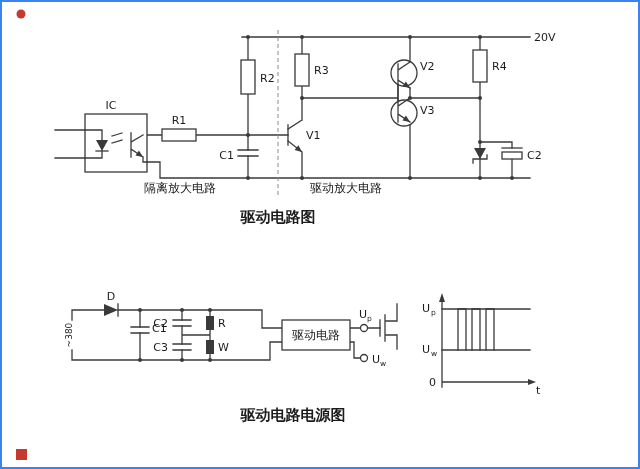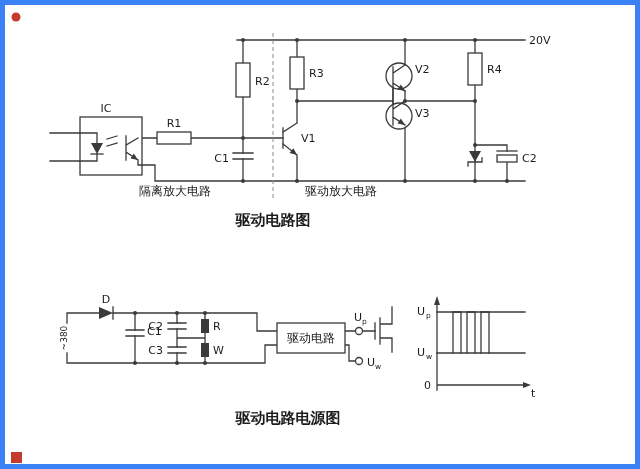--- a/index.html
+++ b/index.html
@@ -1,16 +1,16 @@
 <!DOCTYPE html>
 <html><head>
 <meta charset="utf-8">
 <style>
   html,body{margin:0;padding:0;background:#fff;}
-  .page{width:640px;height:469px;background:#ffffff;border:5px solid #3b82f6;box-sizing:border-box;position:relative;overflow:hidden;}
+  .page{width:640px;height:469px;background:#ffffff;border:2px solid #3b82f6;box-sizing:border-box;position:relative;overflow:hidden;padding-left:8px;}
   svg{display:block;}
   .wire{fill:none;stroke:#3a3a3a;stroke-width:1.3;stroke-linecap:square;}
   .comp{fill:#ffffff;stroke:#3a3a3a;stroke-width:1.3;}
   .solid{fill:#3a3a3a;stroke:none;}
   .dot{fill:#3a3a3a;stroke:none;}
   .dash{stroke:#8a8a8a;stroke-width:1;fill:none;stroke-dasharray:4 3;}
   text{font-family:"DejaVu Sans","Liberation Sans",sans-serif;fill:#1c1c1c;font-size:11px;}
   .lbl-cn{font-size:12px;}
   .title{font-size:15px;font-weight:bold;}
   .sub{font-size:7.5px;}

